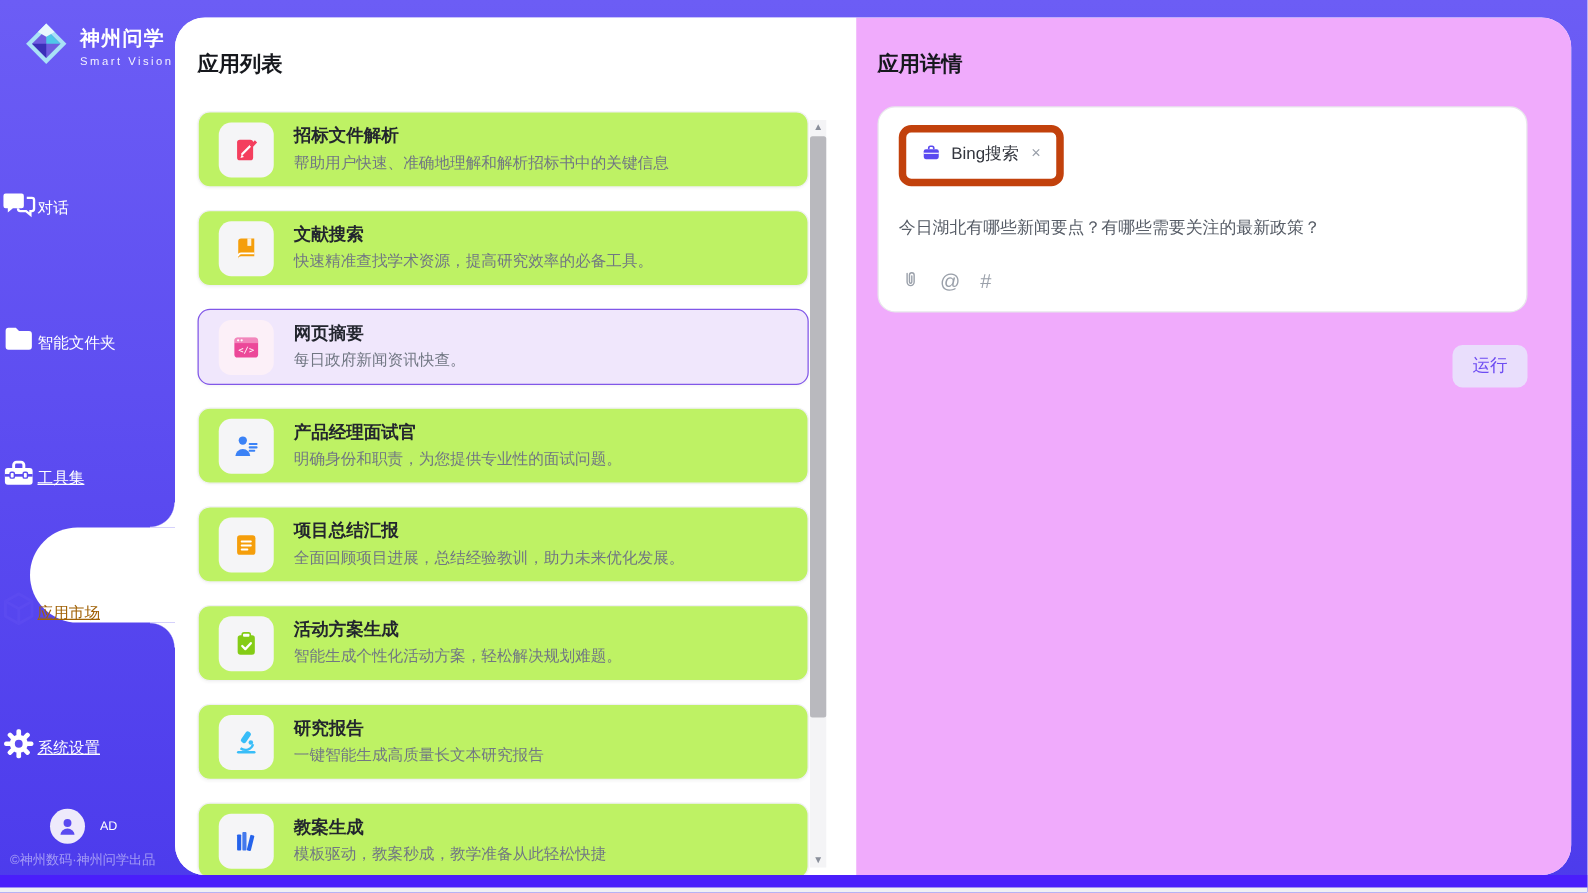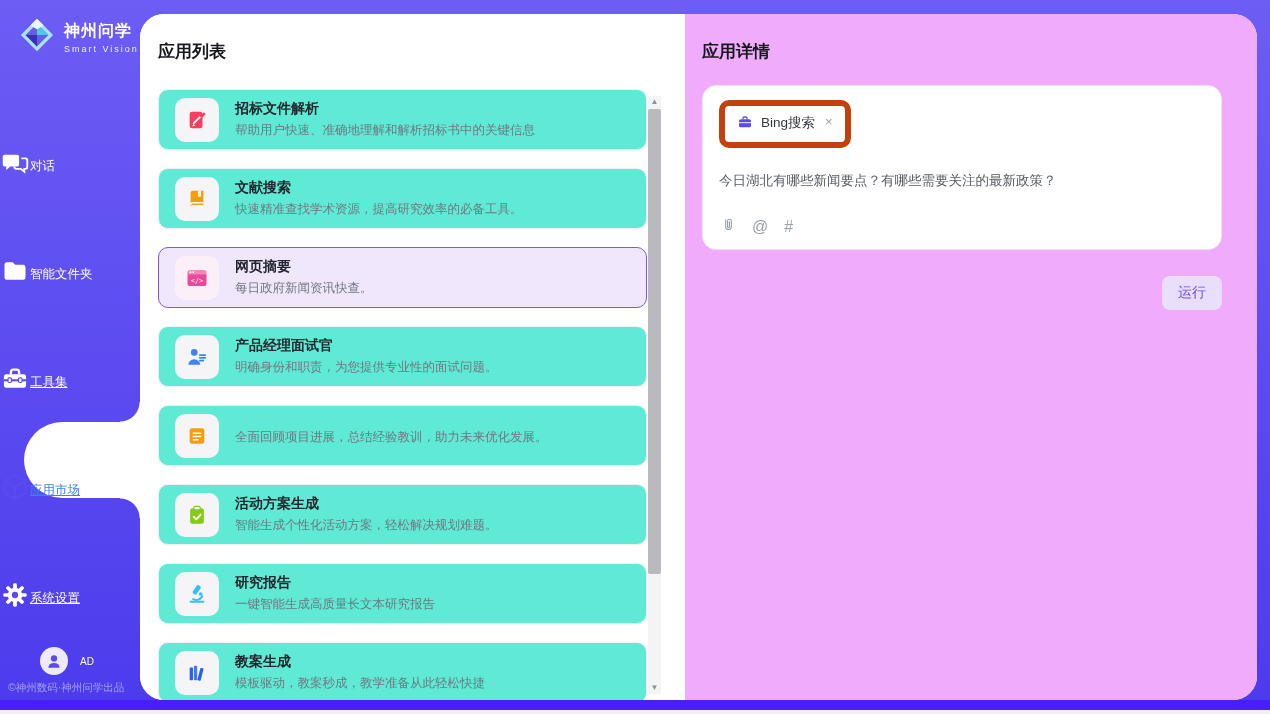--- a/index.html
+++ b/index.html
@@ -18,39 +18,39 @@
   .sidebar { position:absolute; left:0; top:0; width:140px; height:703px; z-index:3; color:#fff; }
   .logo-row { display:flex; align-items:center; gap:8px; padding:16px 0 0 18px; }
   .logo-text .cn { font-size:16px; font-weight:bold; letter-spacing:1px; }
   .logo-text .en { font-size:9px; letter-spacing:2px; opacity:.92; margin-top:2px; }
 
   .nav { position:absolute; top:104px; left:0; right:0; }
   .nav-item { position:relative; height:108px; display:flex; flex-direction:row; align-items:center; padding-top:10px; cursor:pointer; }
   .nav-item .nav-icon { width:30px; height:30px; display:flex; align-items:center; justify-content:center; position:relative; z-index:2; }
   .nav-item .nav-label { font-size:12.5px; margin-top:7px; position:relative; z-index:2; color:#fff; }
   .nav-item.underline .nav-label { text-decoration:underline; }
-  .nav-item.active .nav-label { color:#3b82f6; }
+  .nav-item.active .nav-label { color:#a16207; }
   .pill { position:absolute; left:24px; right:0; top:-6px; height:76px; background:#fff; border-radius:38px 0 0 38px; z-index:1; }
   .pill .f-top { position:absolute; top:-20px; right:0; width:20px; height:20px;
     background:radial-gradient(circle 20px at 0% 0%, rgba(0,0,0,0) 19px, #fff 20px); }
   .pill .f-bottom { position:absolute; bottom:-20px; right:0; width:20px; height:20px;
     background:radial-gradient(circle 20px at 0% 100%, rgba(0,0,0,0) 19px, #fff 20px); }
 
   .user-row { position:absolute; left:0; bottom:28px; width:140px; display:flex; align-items:center; gap:12px; padding-left:40px; }
   .avatar { width:28px; height:28px; border-radius:50%; background:#EEEAFB; display:flex; align-items:center; justify-content:center; }
   .user-initials { font-size:10px; color:#fff; }
   .sidebar-footer { position:absolute; left:8px; bottom:8px; font-size:10.5px; color:rgba(255,255,255,.48); white-space:nowrap; }
 
   
   .content { position:absolute; left:140px; top:14px; width:1117px; height:686px; border-radius:24px; overflow:hidden; display:flex; z-index:2; background:#fff; }
 
   .list-panel { width:545px; background:#fff; position:relative; padding:26px 0 0 18px; }
   .panel-title { font-size:17px; font-weight:bold; color:#16181D; }
   .app-list { margin-top:26px; width:489px; }
-  .app-card { height:61px; background:#5eead4; border:1px solid #F0F0F3; border-radius:10px; margin-bottom:18px;
+  .app-card { height:61px; background:#bef264; border:1px solid #F0F0F3; border-radius:10px; margin-bottom:18px;
     display:flex; align-items:center; padding-left:16px; gap:16px; box-shadow:0 1px 2px rgba(20,20,40,.03); cursor:pointer; }
   .app-card.selected { background:#F0E7FC; border:1.5px solid #8157E8; }
   .tile { width:44px; height:44px; border-radius:10px; display:flex; align-items:center; justify-content:center; flex:0 0 44px; }
   .app-name { font-size:14px; font-weight:bold; color:#23262E; }
   .app-desc { font-size:12.5px; color:#717783; margin-top:4px; }
 
   
   .scrollbar { position:absolute; left:508px; top:82px; width:13px; height:598px; background:#F4F4F6; }
   .sb-arrow { position:absolute; left:0; width:13px; height:12px; font-size:8px; color:#8A8F9B; text-align:center; line-height:12px; cursor:pointer; }
   .sb-up { top:0; } .sb-down { bottom:0; }
@@ -228,20 +228,21 @@
   </div>
 
   <div class="app-card">
     <span class="tile" style="background: rgb(245, 245, 247); color: rgb(245, 158, 11);">
             <svg width="22" height="22" viewBox="0 0 24 24">
               <rect x="4" y="3.5" width="16" height="17" rx="2.5" fill="currentColor"></rect>
               <path d="M8 9 h8 M8 12.5 h8 M8 16 h5" stroke="#fff" stroke-width="1.7" stroke-linecap="round"></path>
             </svg>
           </span>
     <span class="app-text">
+      <div class="app-name">项目总结汇报</div>
       <div class="app-desc">全面回顾项目进展，总结经验教训，助力未来优化发展。</div>
     </span>
   </div>
 
   <div class="app-card">
     <span class="tile" style="background: rgb(245, 245, 247); color: rgb(132, 204, 22);">
             <svg width="22" height="22" viewBox="0 0 24 24">
               <rect x="4.5" y="4.5" width="15" height="17" rx="2.5" fill="currentColor"></rect>
               <rect x="8.5" y="2.5" width="7" height="4" rx="1.5" fill="#fff" stroke="currentColor" stroke-width="1.4"></rect>
               <path d="M8.5 14 l2.7 2.7 L16 11.5" fill="none" stroke="#fff" stroke-width="2" stroke-linecap="round" stroke-linejoin="round"></path>

